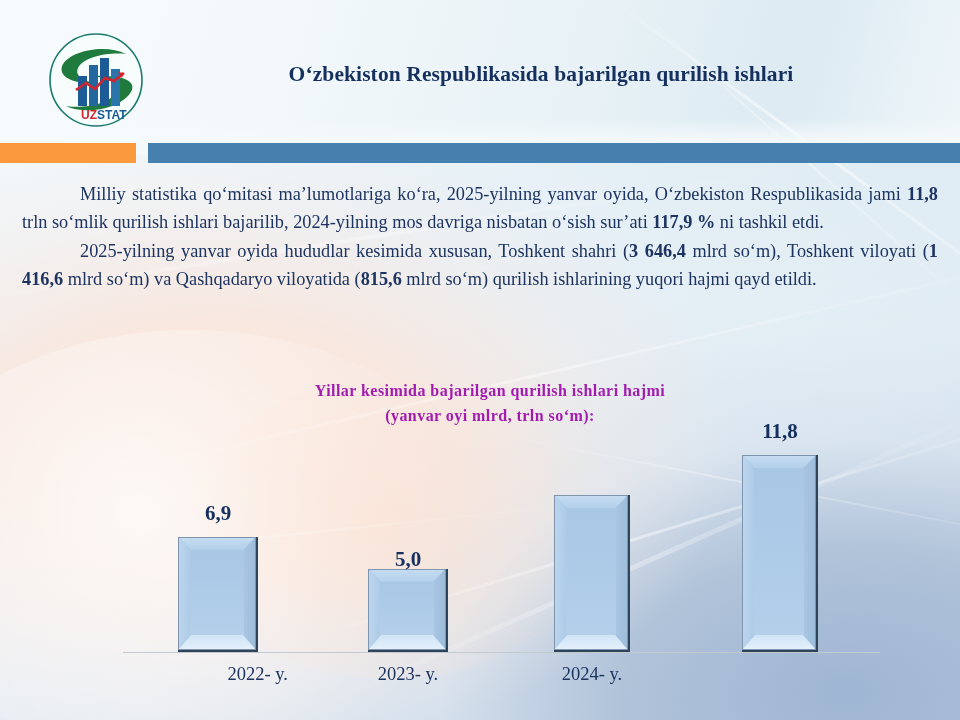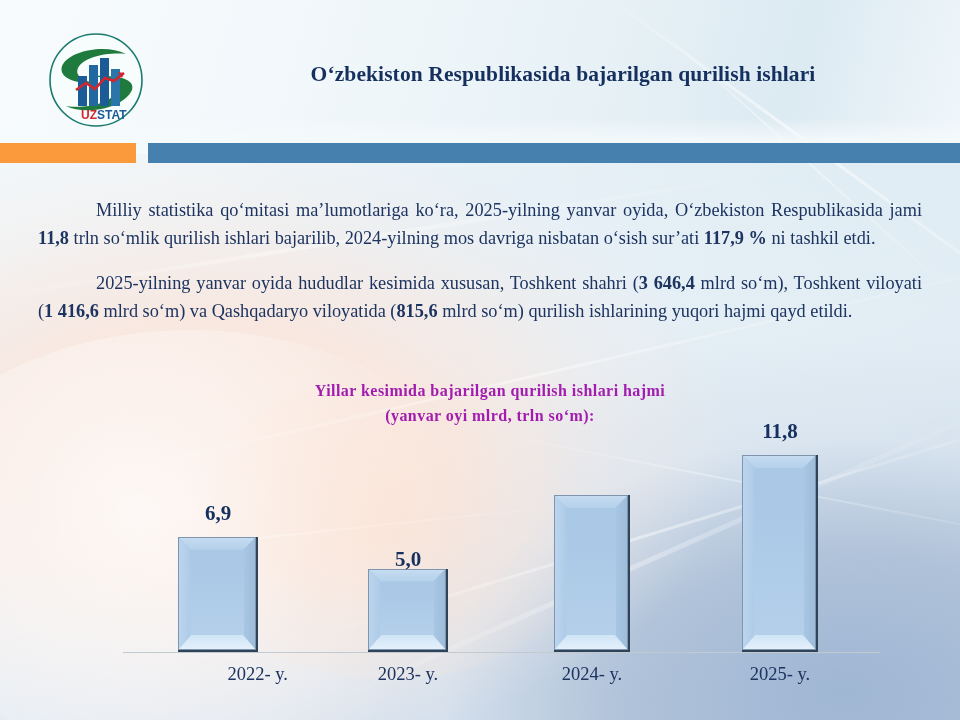--- a/index.html
+++ b/index.html
@@ -57,21 +57,21 @@
     border-radius: 50%;
     background: radial-gradient(circle at 50% 50%, rgba(252,226,210,0.55) 0%, rgba(252,230,216,0.20) 52%, rgba(255,255,255,0) 78%);
   }
 
   
   .logo {
     position: absolute; left: 48px; top: 32px;
     width: 96px; height: 96px;
   }
   .slide-title {
-    position: absolute; left: 168px; top: 62px; width: 790px;
+    position: absolute; left: 146px; top: 62px; width: 790px;
     text-align: center;
     font-size: 21.5px;
     font-weight: bold;
     color: #15305e;
     letter-spacing: .1px;
   }
   .bar-orange {
     position: absolute; left: 0; top: 143px; width: 136px; height: 20px;
     background: #fb9a3c;
   }
@@ -81,21 +81,21 @@
   }
 
   
   .body-text {
     position: absolute; left: 22px; top: 180px; width: 916px;
     font-size: 18.3px;
     color: #1d3461;
     line-height: 1.555;
     text-align: justify;
   }
-  .body-text p { margin: 16px; text-indent: 58px; }
+  .body-text p { margin: 0; text-indent: 58px; }
   .body-text b { font-weight: bold; }
 
   
   .chart-title {
     position: absolute; left: 110px; top: 378px; width: 760px;
     text-align: center;
     font-size: 16px;
     font-weight: bold;
     color: #a21caf;
     line-height: 1.58;
@@ -244,17 +244,16 @@
       </div>
       <div class="cat-label" style="left: 522px; top: 246px; width: 140px;">2024- y.</div>
       <div class="bar" style="left: 742px; top: 37px; width: 76px; height: 197px;">
         <div class="bar-inner">
           <div class="bar-side-l"></div>
           <div class="bar-side-r"></div>
           <div class="bar-face"></div>
         </div>
       </div>
       <div class="val-label" style="left: 720px; top: 1px; width: 120px;">11,8</div>
-      <div class="cat-label" style="left: 710px; top: 246px; width: 140px;">2025- y.</div>
     </div>
   <div class="axis-line"></div>
 
 </div>
 
 </body></html>

